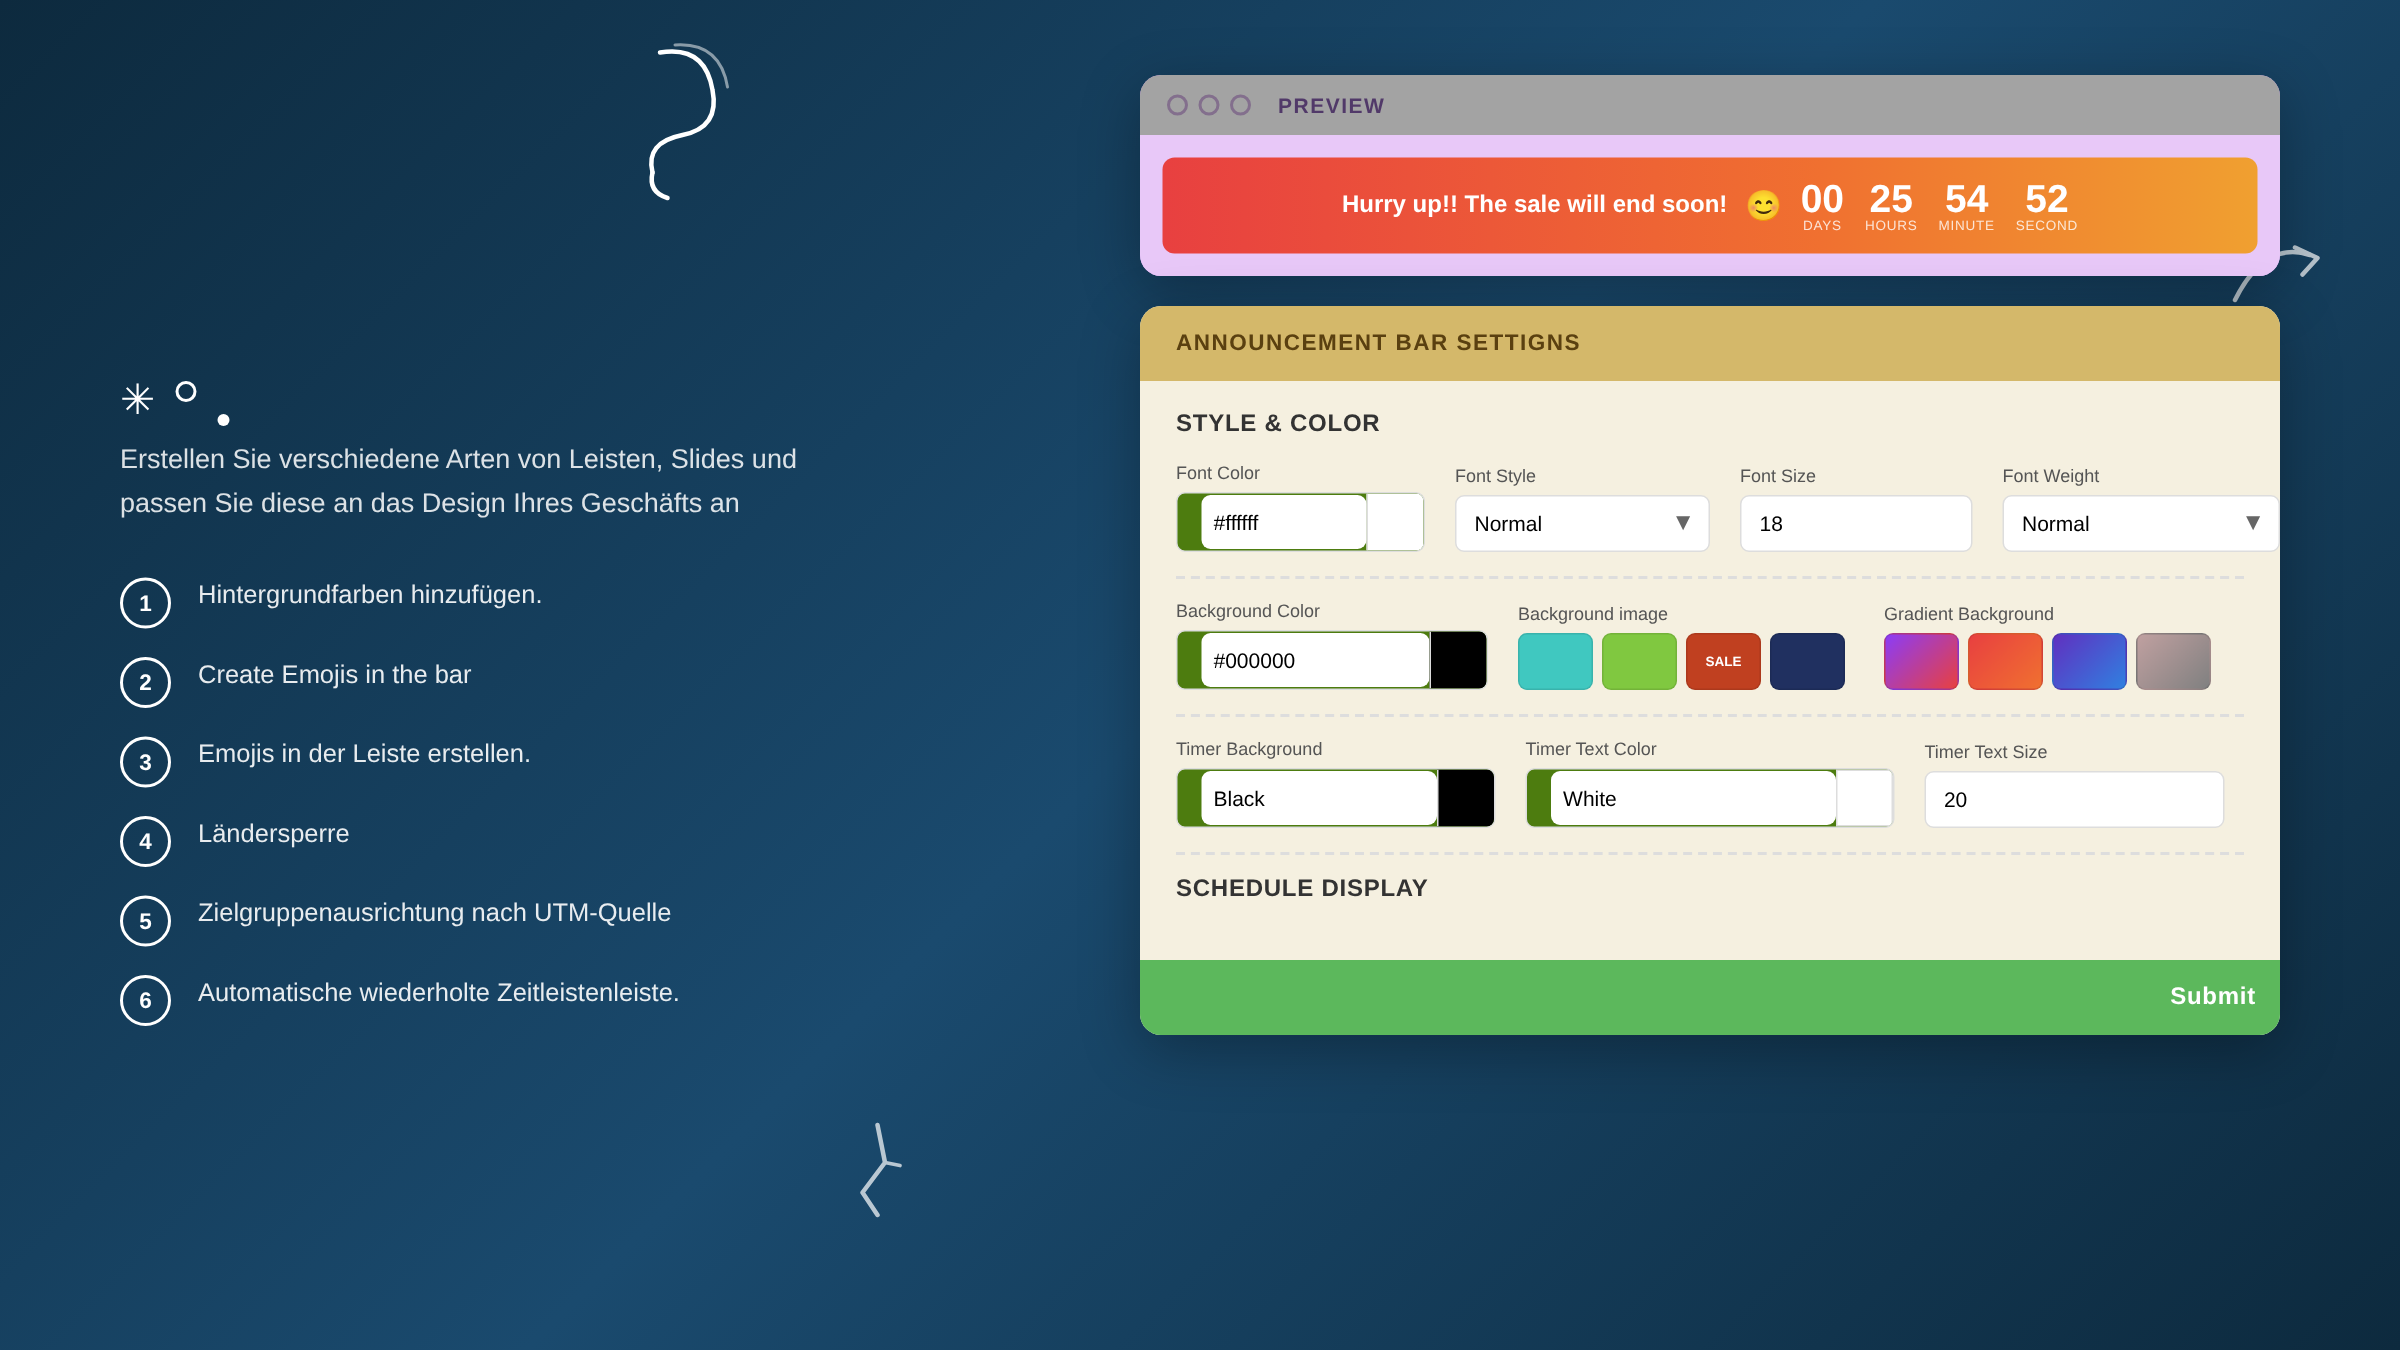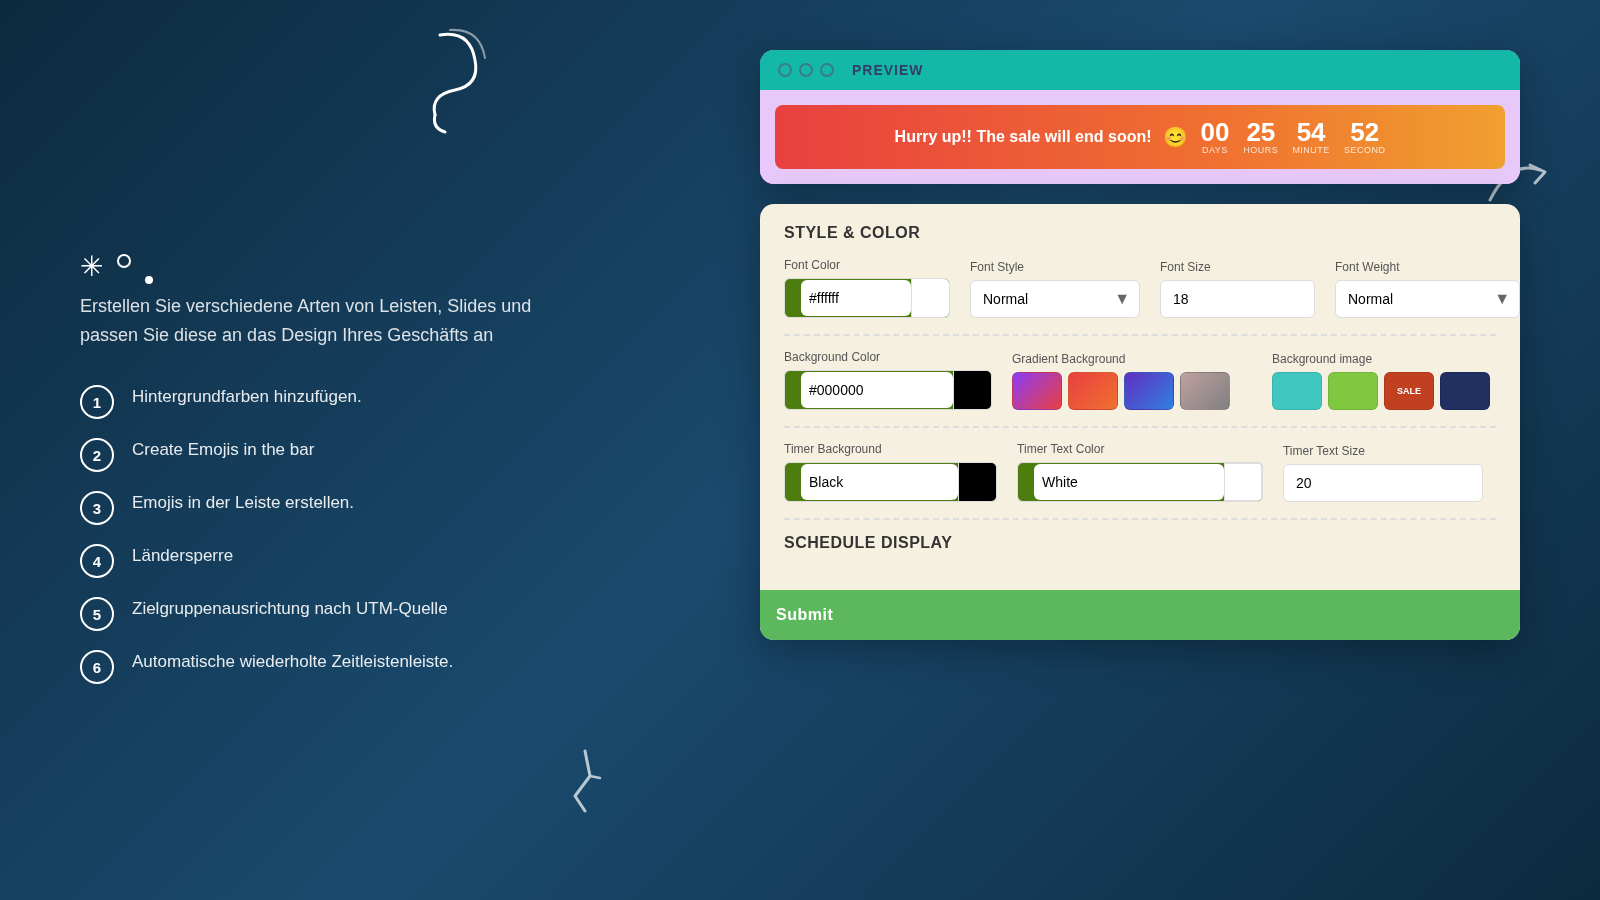--- a/index.html
+++ b/index.html
@@ -85,21 +85,21 @@
     
     .preview-window {
       background: #d4a0f0;
       border-radius: 14px;
       overflow: hidden;
       margin-bottom: 20px;
       box-shadow: 0 10px 40px rgba(0,0,0,0.3);
     }
 
     .preview-titlebar {
-      background: #14b8a6;
+      background: #a3a3a3;
       padding: 12px 18px;
       display: flex;
       align-items: center;
       gap: 14px;
     }
 
     .window-dots {
       display: flex;
       gap: 7px;
     }
@@ -324,21 +324,21 @@
 
     .submit-btn {
       background: #5cb85c;
       color: white;
       border: none;
       padding: 16px;
       font-size: 16px;
       font-weight: 600;
       cursor: pointer;
       width: 100%;
-      text-align: left;
+      text-align: right;
       margin-top: 2px;
       letter-spacing: 0.5px;
     }
   </style>
 </head>
 <body>
 
 <div class="left-panel">
 
   <div style="position:absolute; top:20px; right:100px;">
@@ -430,20 +430,23 @@
           <div class="count-item">
             <span class="count-num">52</span>
             <span class="count-label">SECOND</span>
           </div>
         </div>
       </div>
     </div>
   </div>
 
   <div class="settings-panel">
+    <div class="settings-header">
+      <span class="settings-title">ANNOUNCEMENT BAR SETTIGNS</span>
+    </div>
 
     <div class="settings-body">
       <div class="section-title">STYLE &amp; COLOR</div>
 
       <div class="form-row">
         <div class="form-group" style="flex:1.4;">
           <label class="form-label">Font Color</label>
           <div class="input-with-swatch">
             <input type="text" class="form-input" value="#ffffff" style="border: none; padding: 10px 8px; width: 110px;">
             <div class="color-swatch" style="background:#ffffff; border-left:1px solid #ddd;"></div>
@@ -480,38 +483,38 @@
       <hr class="divider">
 
       <div class="form-row">
         <div class="form-group" style="flex:1.3;">
           <label class="form-label">Background Color</label>
           <div class="input-with-swatch">
             <input type="text" class="form-input" value="#000000" style="border: none; padding: 10px 8px; width: 110px;">
             <div class="color-swatch" style="background:#000000; border-left:1px solid #ddd;"></div>
           </div>
         </div>
+        <div class="form-group" style="flex:1.4;">
+          <label class="form-label">Background image</label>
+          <div class="bg-image-options">
+            <div class="bg-image-swatch" style="background:#40c8c0;"></div>
+            <div class="bg-image-swatch" style="background:#80c840;"></div>
+            <div class="bg-image-swatch" style="background:#c04020; font-size:9px; font-weight:800; color:white;">SALE</div>
+            <div class="bg-image-swatch" style="background:#203060;"></div>
+          </div>
+        </div>
         <div class="form-group" style="flex:1.5;">
           <label class="form-label">Gradient Background</label>
           <div class="gradient-options">
             <div class="gradient-swatch" style="background:linear-gradient(135deg,#8b3cf7,#e84040);"></div>
             <div class="gradient-swatch" style="background:linear-gradient(135deg,#e84040,#f07030);"></div>
             <div class="gradient-swatch" style="background:linear-gradient(135deg,#6030c0,#3080e0);"></div>
             <div class="gradient-swatch" style="background:linear-gradient(135deg,#c0a0a0,#808080);"></div>
           </div>
         </div>
-        <div class="form-group" style="flex:1.4;">
-          <label class="form-label">Background image</label>
-          <div class="bg-image-options">
-            <div class="bg-image-swatch" style="background:#40c8c0;"></div>
-            <div class="bg-image-swatch" style="background:#80c840;"></div>
-            <div class="bg-image-swatch" style="background:#c04020; font-size:9px; font-weight:800; color:white;">SALE</div>
-            <div class="bg-image-swatch" style="background:#203060;"></div>
-          </div>
-        </div>
       </div>
 
       <hr class="divider">
 
       <div class="form-row">
         <div class="form-group" style="flex:1.3;">
           <label class="form-label">Timer Background</label>
           <div class="input-with-swatch">
             <input type="text" class="form-input" value="Black" style="border: none; padding: 10px 8px; width: 110px;">
             <div class="color-swatch" style="background:#000000; border-left:1px solid #ddd;"></div>

